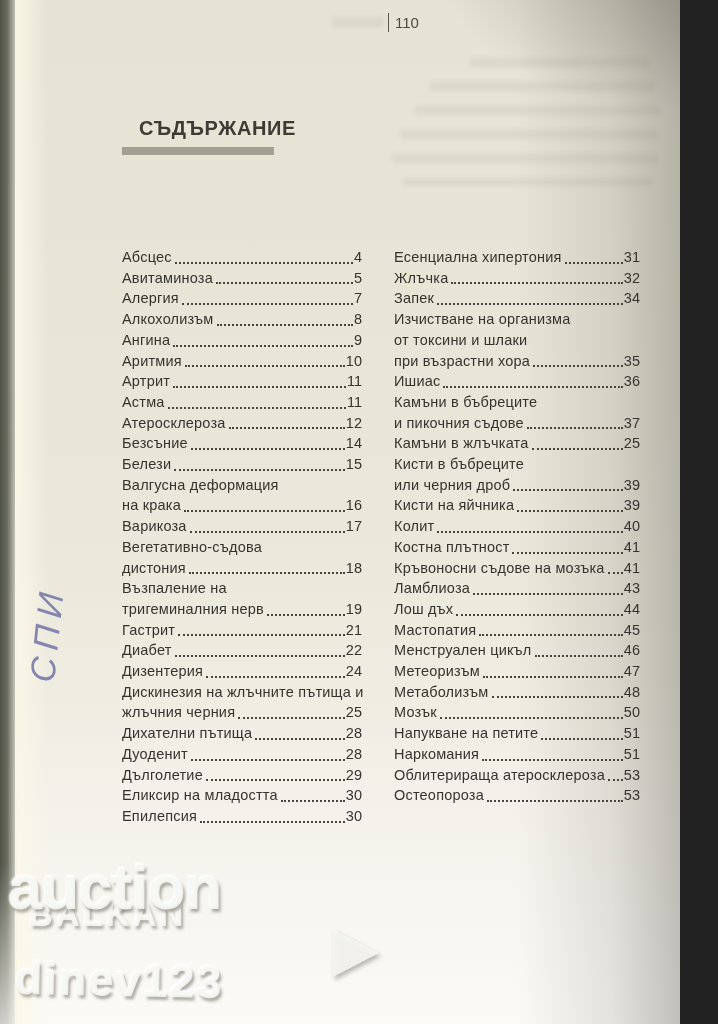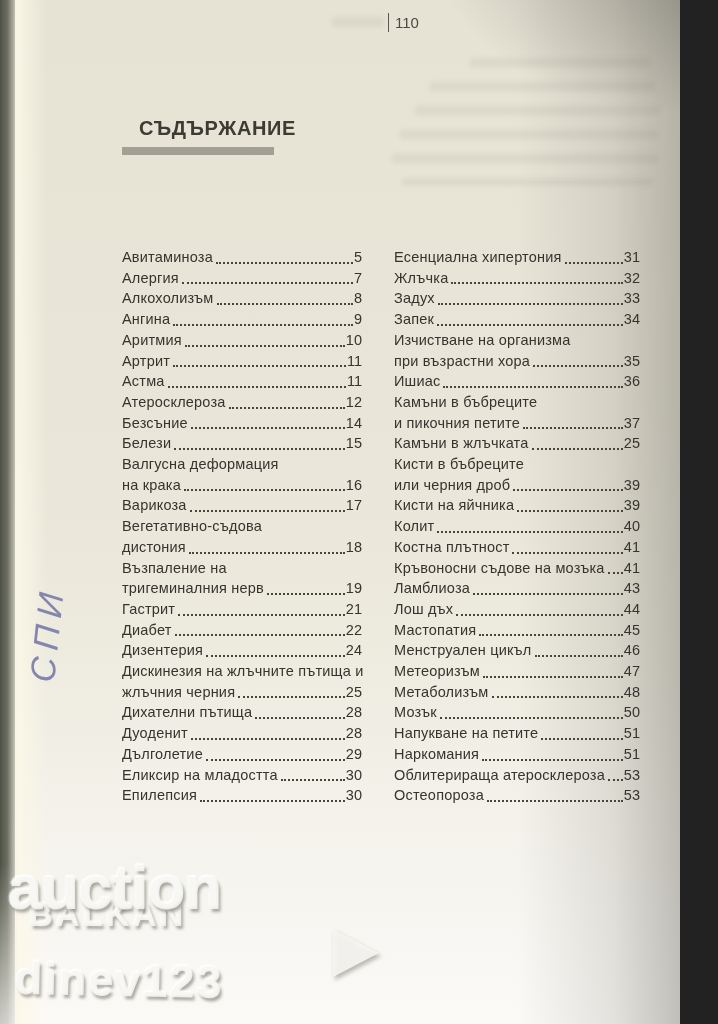--- a/index.html
+++ b/index.html
@@ -84,20 +84,27 @@
     <span class="bar"></span>
     <span>110</span>
   </div>
 
   <div class="title">СЪДЪРЖАНИЕ</div>
   <div class="title-bar"></div>
 
   <div class="col col-left">
       <div class="entry">
         <div class="row">
+          <span class="label">Абсцес</span>
+          <span class="dots"></span>
+          <span class="pg">4</span>
+        </div>
+      </div>
+      <div class="entry">
+        <div class="row">
           <span class="label">Авитаминоза</span>
           <span class="dots"></span>
           <span class="pg">5</span>
         </div>
       </div>
       <div class="entry">
         <div class="row">
           <span class="label">Алергия</span>
           <span class="dots"></span>
           <span class="pg">7</span>
@@ -273,55 +280,51 @@
       </div>
       <div class="entry">
         <div class="row">
           <span class="label">Жлъчка</span>
           <span class="dots"></span>
           <span class="pg">32</span>
         </div>
       </div>
       <div class="entry">
         <div class="row">
-          <span class="label">Задух</span>
-          <span class="dots"></span>
-          <span class="pg">33</span>
-        </div>
-      </div>
-      <div class="entry">
-        <div class="row">
           <span class="label">Запек</span>
           <span class="dots"></span>
           <span class="pg">34</span>
         </div>
       </div>
       <div class="entry">
         <div class="row">
           <span class="label">Изчистване на организма</span>
         </div>
         <div class="row">
+          <span class="label">от токсини и шлаки</span>
+        </div>
+        <div class="row">
           <span class="label">при възрастни хора</span>
           <span class="dots"></span>
           <span class="pg">35</span>
         </div>
       </div>
       <div class="entry">
         <div class="row">
           <span class="label">Ишиас</span>
           <span class="dots"></span>
           <span class="pg">36</span>
         </div>
       </div>
       <div class="entry">
         <div class="row">
           <span class="label">Камъни в бъбреците</span>
         </div>
         <div class="row">
-          <span class="label">и пикочния петите</span>
+          <span class="label">и пикочния съдове</span>
           <span class="dots"></span>
           <span class="pg">37</span>
         </div>
       </div>
       <div class="entry">
         <div class="row">
           <span class="label">Камъни в жлъчката</span>
           <span class="dots"></span>
           <span class="pg">25</span>
         </div>

